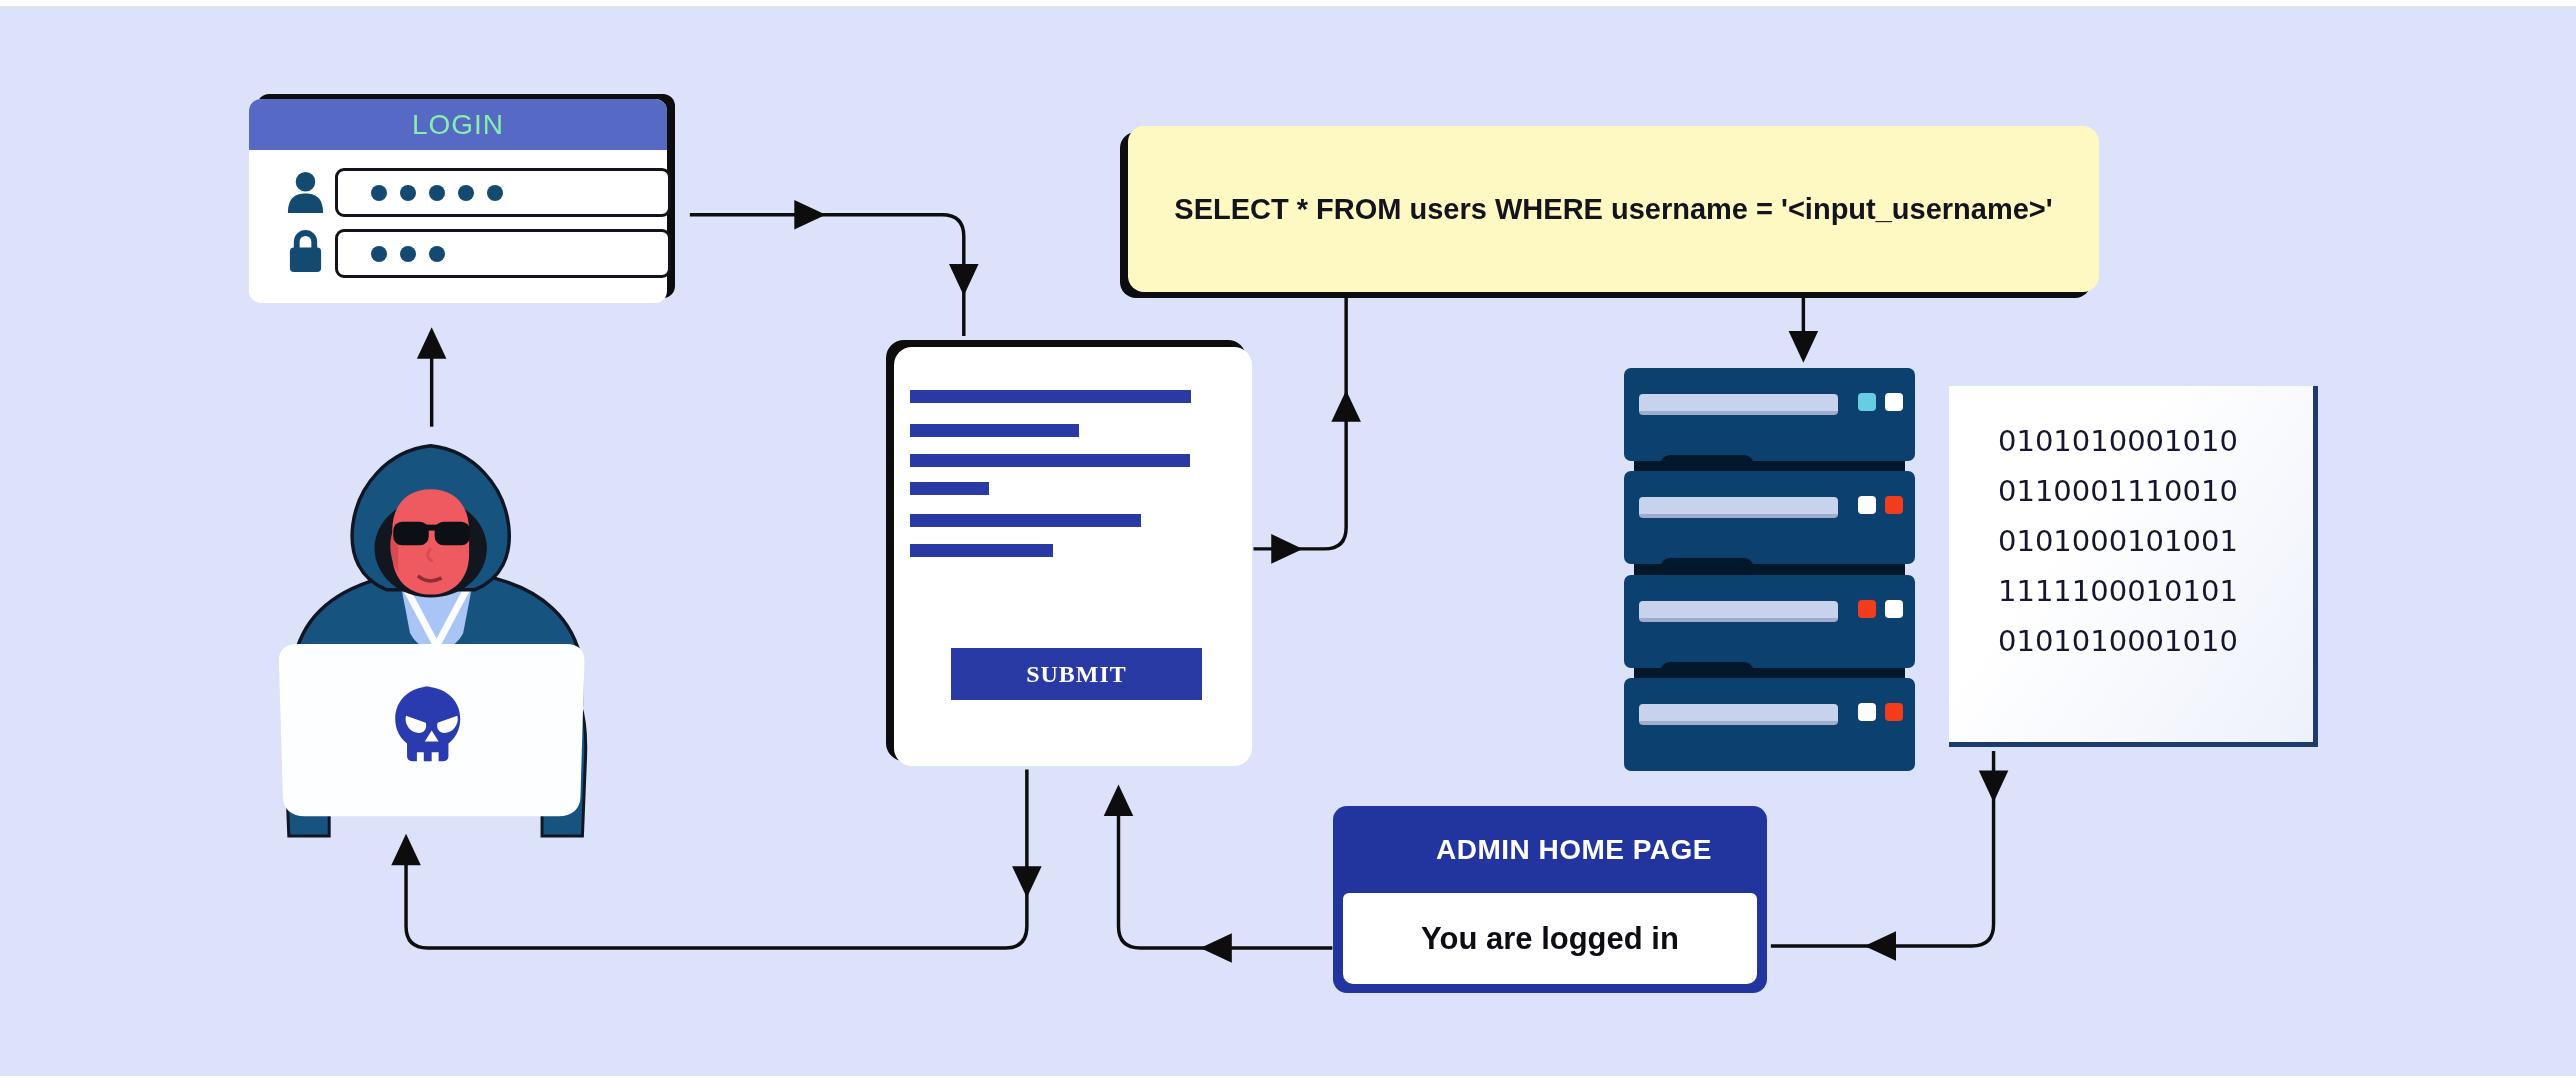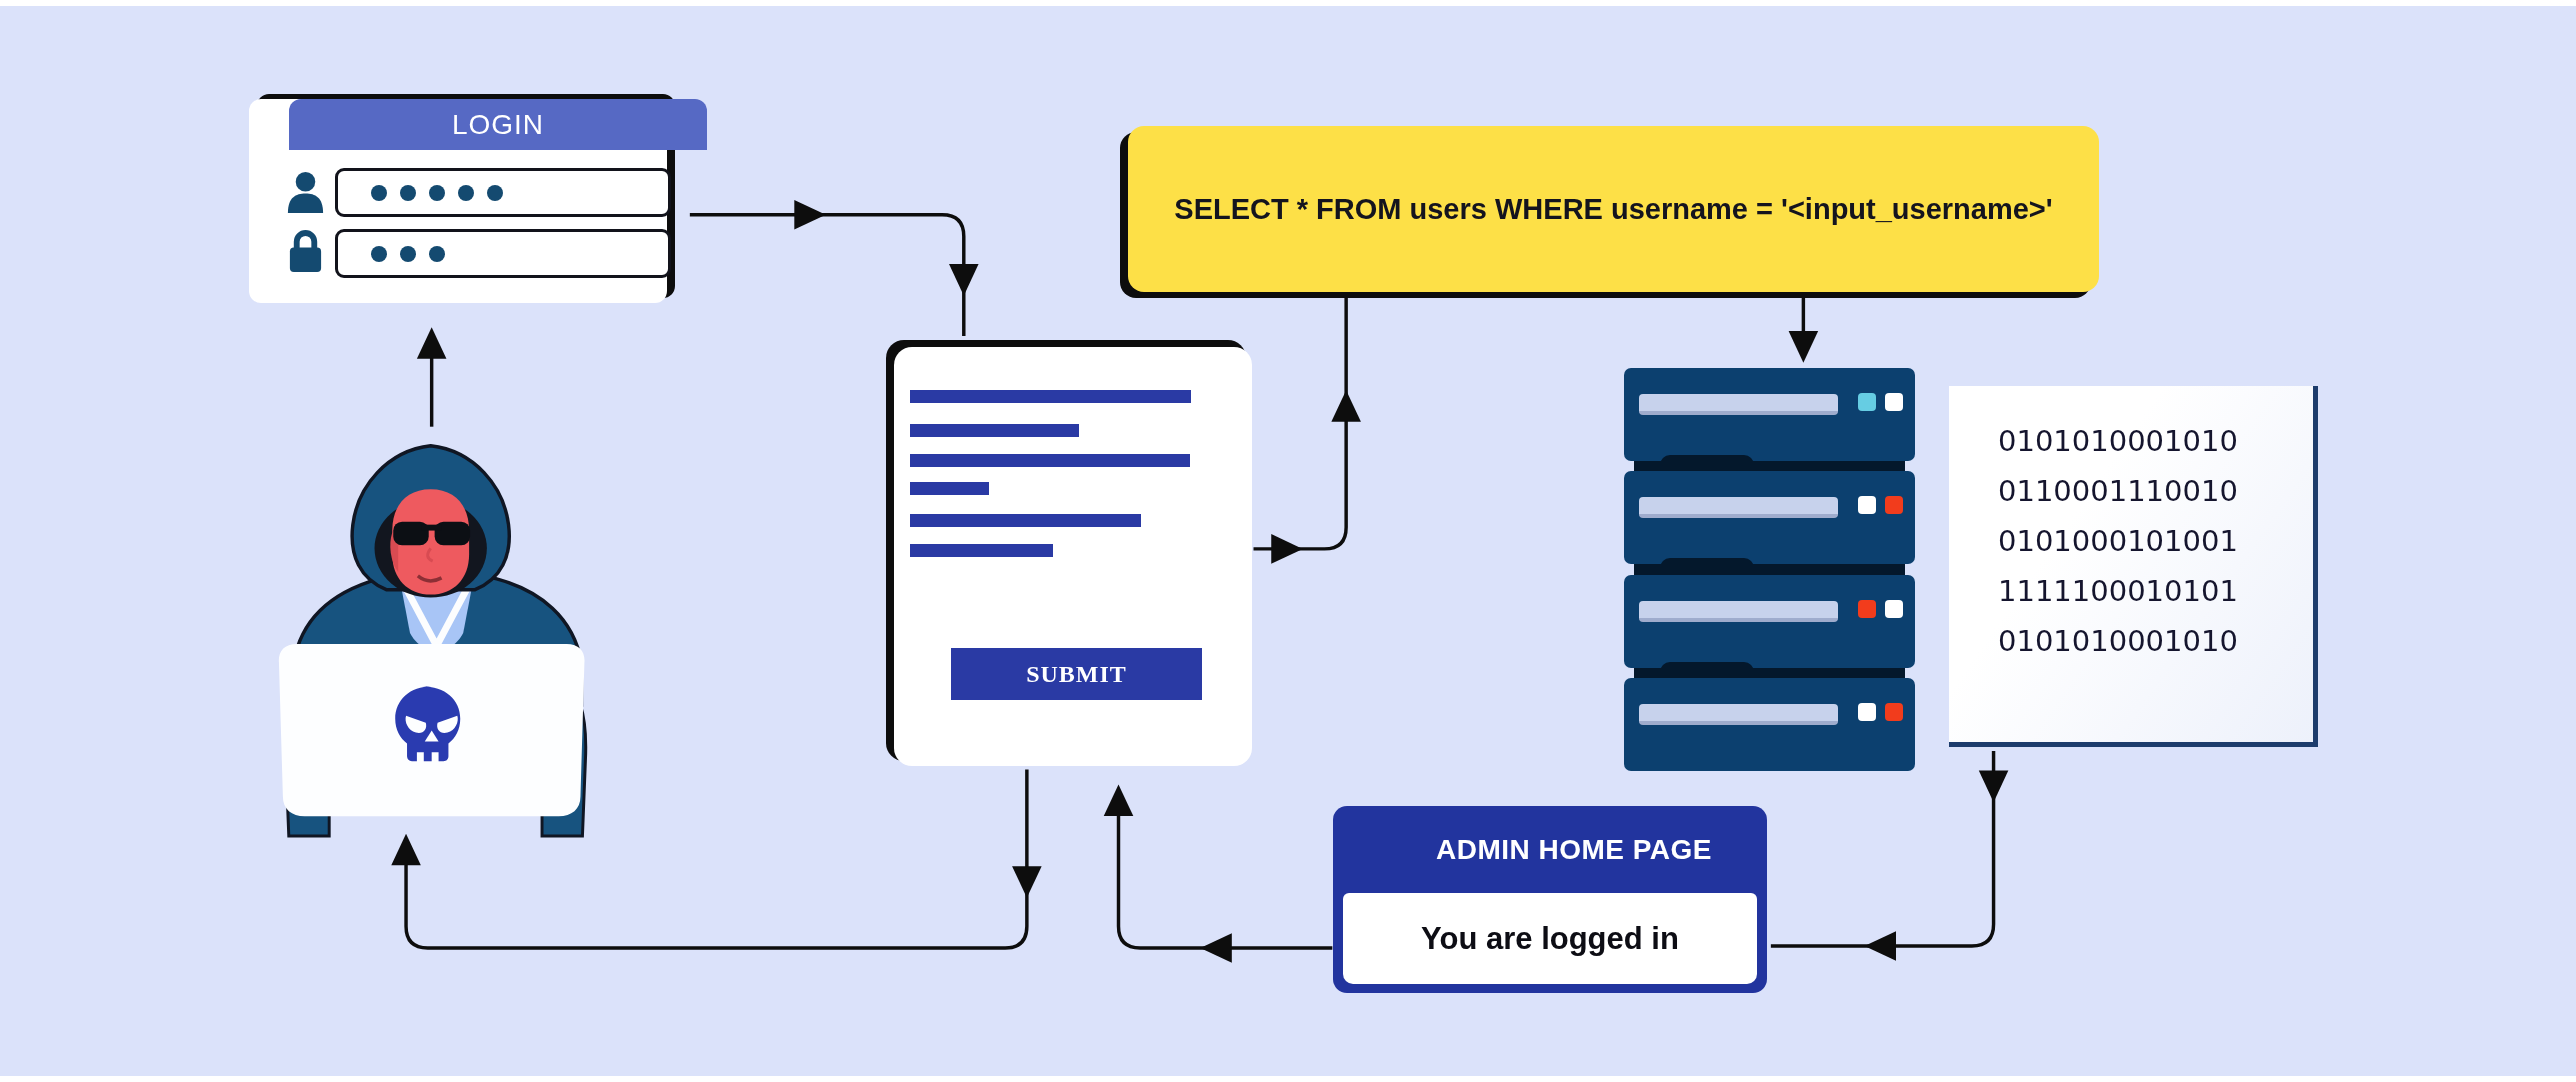--- a/index.html
+++ b/index.html
@@ -6,38 +6,38 @@
   #canvas{position:relative;width:2576px;height:1082px;background:#DBE2FA;overflow:hidden;
           font-family:"Liberation Sans", sans-serif;}
   .edge-strip{position:absolute;left:0;width:100%;height:6px;background:#ffffff;}
   .abs{position:absolute;}
 
   
   .login-shadow{left:257px;top:94px;width:418px;height:204px;background:#0D0D0D;border-radius:12px;}
   .login-card{left:249px;top:99px;width:418px;height:204px;background:#ffffff;border-radius:12px;}
   .login-header{position:absolute;left:0;top:0;width:100%;height:51px;background:#5669C4;
                 border-radius:12px 12px 0 0;display:flex;align-items:center;justify-content:center;
-                color:#ffffff;font-size:28px;letter-spacing:1px;margin-left:40px;}
+                color:#86efac;font-size:28px;letter-spacing:1px;}
   .login-row{position:absolute;left:0;width:100%;height:45px;}
   .login-input{position:absolute;left:86px;top:0;width:297px;height:43px;border:3px solid #12131B;
                border-radius:9px;background:#fff;display:flex;align-items:center;padding-left:33px;gap:13px;}
   .dot{width:16px;height:16px;border-radius:50%;background:#144A70;}
 
   
   .form-shadow{left:886px;top:340px;width:360px;height:421px;background:#0D0D0D;border-radius:18px;}
   .form-card{left:894px;top:347px;width:358px;height:419px;background:#ffffff;border-radius:18px;}
   .form-bar{position:absolute;left:16px;height:13px;background:#2A3AA4;}
   .submit-btn{position:absolute;left:57px;top:301px;width:251px;height:52px;background:#2A3AA4;
               color:#fff;border:none;font-family:Liberation Serif, serif;font-weight:bold;
               font-size:24px;letter-spacing:1px;display:flex;align-items:center;justify-content:center;
               cursor:pointer;}
 
   
   .sql-shadow{left:1120px;top:132px;width:971px;height:166px;background:#0D0D0D;border-radius:16px;}
-  .sql-box{left:1128px;top:126px;width:971px;height:166px;background:#fde047;border-radius:16px;
+  .sql-box{left:1128px;top:126px;width:971px;height:166px;background:#fef9c3;border-radius:16px;
            display:flex;flex-direction:column;align-items:center;justify-content:center;gap:10px;}
   .sql-line{font-weight:bold;font-size:29px;color:#14141E;}
 
   
   .server{left:1624px;top:368px;width:291px;height:404px;}
   .server-unit{position:absolute;left:0;width:291px;height:93px;background:#0C406F;border-radius:7px;}
   .server-gap{position:absolute;left:10px;width:271px;height:12px;background:#04182C;}
   .server-tab{position:absolute;left:36px;width:94px;height:22px;background:#04182C;border-radius:10px 10px 0 0;}
   .server-slot{position:absolute;left:15px;top:26px;width:199px;height:17px;background:#C7D2EC;
                border-bottom:4px solid #9FACCD;border-radius:4px;}

